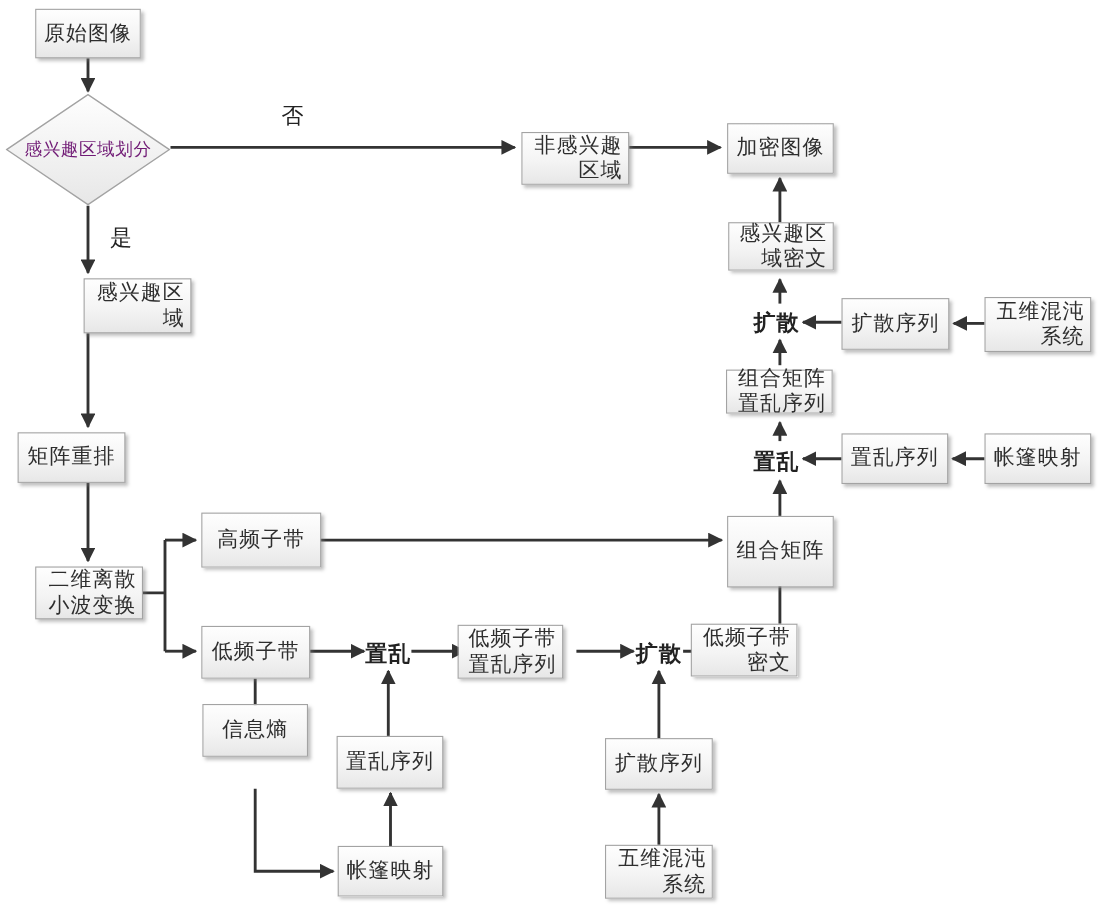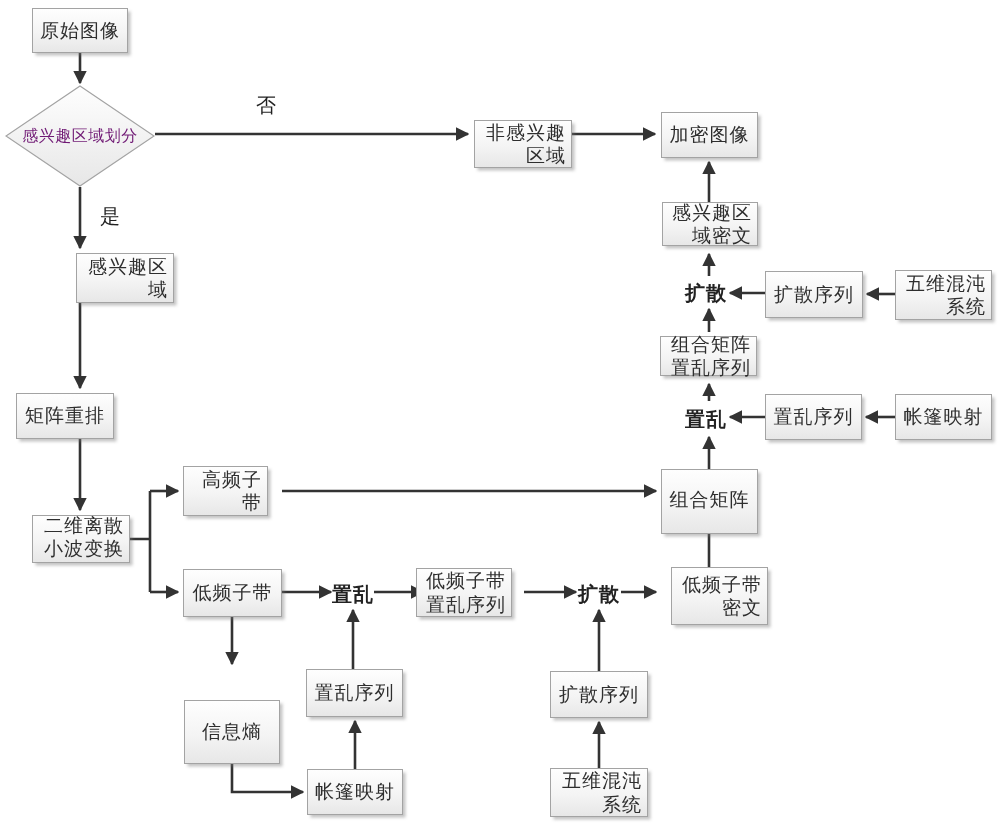--- a/index.html
+++ b/index.html
@@ -126,27 +126,27 @@
   <div class="node" style="left:474px; top:120px; width:98px; height:48px;">非感兴趣区域</div>
   <div class="node" style="left:661px; top:112px; width:97px; height:46px;">加密图像</div>
   <div class="node" style="left:662px; top:202px; width:96px; height:44px;">感兴趣区域密文</div>
   <div class="node" style="left:765px; top:271px; width:98px; height:47px;">扩散序列</div>
   <div class="node" style="left:895px; top:270px; width:97px; height:50px;">五维混沌系统</div>
   <div class="node" style="left:660px; top:336px; width:97px; height:40px;">组合矩阵置乱序列</div>
   <div class="node" style="left:765px; top:394px; width:97px; height:46px;">置乱序列</div>
   <div class="node" style="left:895px; top:394px; width:97px; height:46px;">帐篷映射</div>
   <div class="node" style="left:32px;  top:253px; width:98px; height:50px;margin-left:44px;">感兴趣区域</div>
   <div class="node" style="left:16px;  top:393px; width:98px; height:46px;">矩阵重排</div>
-  <div class="node" style="left:32px;  top:515px; width:98px; height:48px;font-family:Liberation Mono, monospace;">二维离散小波变换</div>
-  <div class="node" style="left:183px; top:466px; width:85px; height:50px;">高频子带</div>
+  <div class="node" style="left:32px;  top:515px; width:98px; height:48px;">二维离散小波变换</div>
+  <div class="node" style="left:183px; top:466px; width:109px; height:50px;">高频子带</div>
   <div class="node" style="left:661px; top:469px; width:97px; height:65px;font-family:Liberation Mono, monospace;">组合矩阵</div>
   <div class="node" style="left:183px; top:569px; width:99px; height:48px;">低频子带</div>
   <div class="node" style="left:416px; top:568px; width:96px; height:49px;">低频子带置乱序列</div>
-  <div class="node" style="left:671px; top:567px; width:97px; height:58px;">低频子带密文</div>
-  <div class="node" style="left:184px; top:700px; width:96px; height:64px;">信息熵</div>
+  <div class="node" style="left:628px; top:567px; width:97px; height:48px;">低频子带密文</div>
+  <div class="node" style="left:184px; top:640px; width:96px; height:48px;">信息熵</div>
   <div class="node" style="left:306px; top:669px; width:97px; height:48px;">置乱序列</div>
   <div class="node" style="left:307px; top:769px; width:96px; height:46px;">帐篷映射</div>
   <div class="node" style="left:550px; top:671px; width:98px; height:47px;">扩散序列</div>
   <div class="node" style="left:550px; top:768px; width:98px; height:49px;">五维混沌系统</div>
 
   <div class="flow-label" style="left:256px; top:92px;">否</div>
   <div class="flow-label" style="left:100px; top:203px;">是</div>
   <div class="flow-label bold" style="left:684px; top:406px;">置乱</div>
   <div class="flow-label bold" style="left:684px; top:280px;">扩散</div>
   <div class="flow-label bold" style="left:331px; top:581px;">置乱</div>

